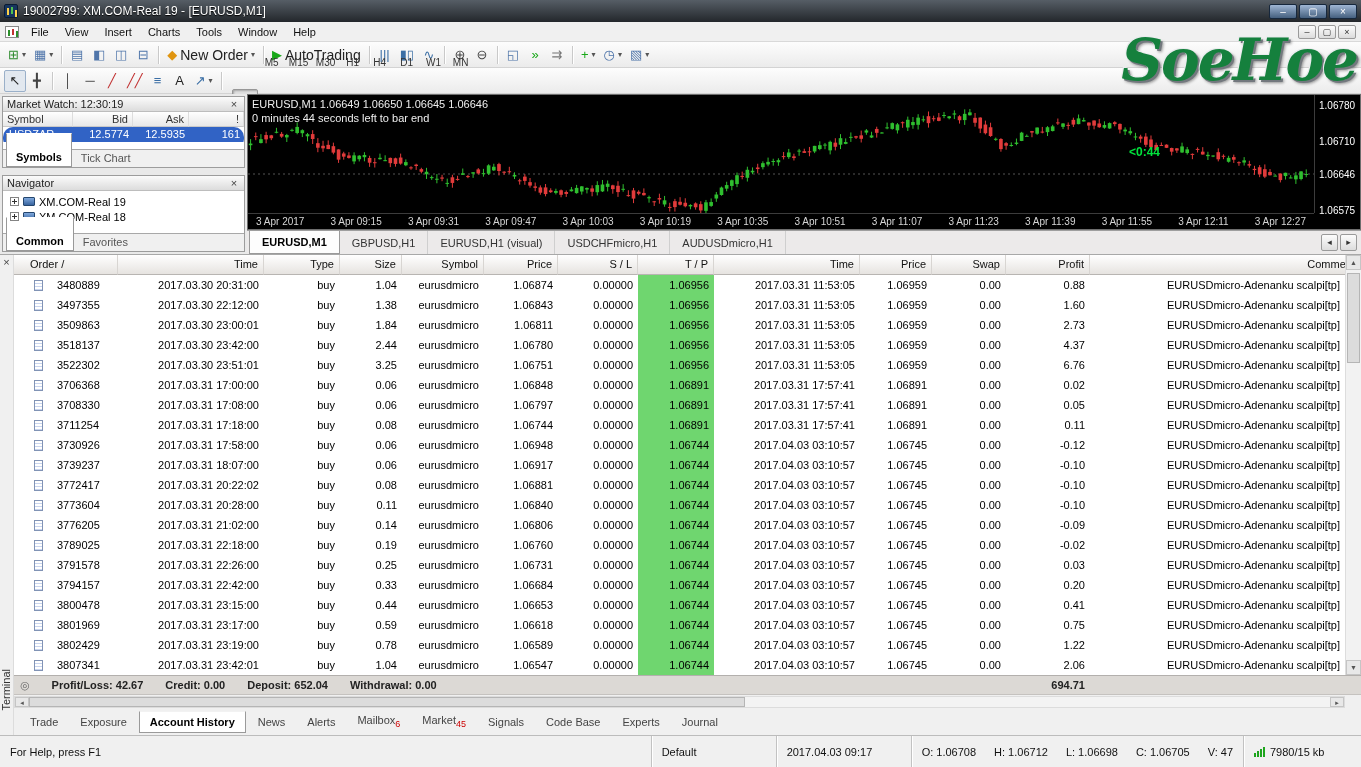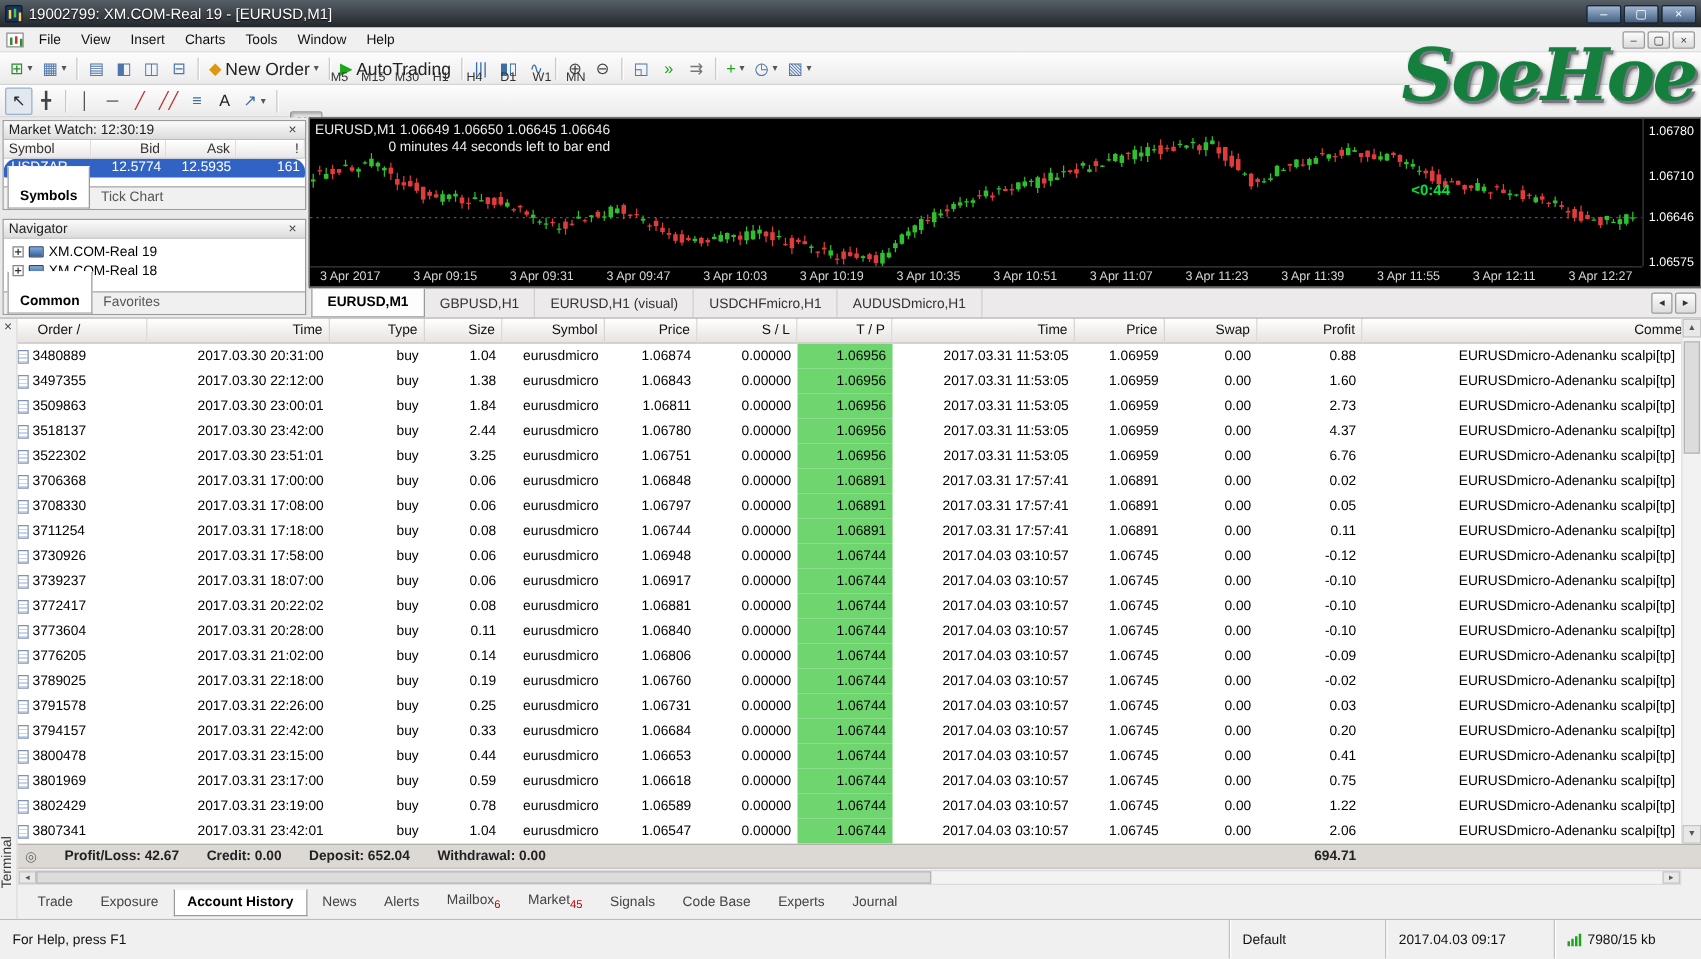--- a/index.html
+++ b/index.html
@@ -64,42 +64,42 @@
 
   
   .chart-col { flex:1; display:flex; flex-direction:column; min-width:0; }
   .chart-box { flex:1; position:relative; background:#000; border:1px solid #6e6e6e; overflow:hidden; }
   .plot { position:absolute; left:0; top:0; right:46px; bottom:16px; }
   .plot svg { display:block; }
   .price-axis { position:absolute; top:0; right:0; bottom:16px; width:46px; border-left:1px solid #3c3c3c; background:#000; }
   .price-label { position:absolute; left:4px; color:#fff; font-size:10px; white-space:nowrap; }
   .time-axis { position:absolute; left:0; right:46px; bottom:0; height:16px; border-top:1px solid #3c3c3c; display:flex; justify-content:space-between; align-items:center; padding:0 8px; }
   .time-label { color:#d5d5d5; font-size:10px; white-space:nowrap; }
-  .chart-info { position:absolute; top:2px; left:4px; color:#eee; font-size:11px; line-height:14px;text-align:right; }
+  .chart-info { position:absolute; top:2px; left:4px; color:#eee; font-size:11px; line-height:14px; }
   .countdown { position:absolute; top:50px; right:200px; color:#00e33c; font-size:12px; font-weight:bold; }
   .chart-tabs { height:24px; flex:none; background:#eceaea; border-top:1px solid #9e9e9e; display:flex; align-items:stretch; padding-left:2px; }
   .ctab { display:flex; align-items:center; padding:0 12px; color:#333; border-right:1px solid #cfcfcf; }
   .ctab.active { background:#fdfdfd; border:1px solid #9a9a9a; border-top:none; font-weight:bold; color:#000; }
   .ctab-scroll { margin-left:auto; display:flex; align-items:center; gap:2px; padding:0 4px; }
   .cscroll-btn { width:17px; height:17px; background:linear-gradient(#fcfcfc,#ddd); border:1px solid #9a9a9a; border-radius:2px; text-align:center; line-height:15px; font-size:9px; color:#333; }
 
   
   .terminal { flex:1; position:relative; background:#f0f0f0; border-top:1px solid #a8a8a8; min-height:0; }
   .t-strip { position:absolute; left:0; top:0; bottom:0; width:14px; background:#f0f0f0; border-right:1px solid #dcdcdc; }
   .t-close { text-align:center; color:#444; font-size:11px; line-height:14px; }
   .t-label { position:absolute; bottom:24px; left:0; width:14px; writing-mode:vertical-rl; transform:rotate(180deg); color:#333; font-size:11px; text-align:left; }
   .t-content { margin-left:14px; height:100%; display:flex; flex-direction:column; }
   .t-header, .t-row, .t-grid { display:grid; grid-template-columns:104px 146px 76px 62px 82px 74px 80px 76px 146px 72px 74px 84px 1fr; }
   .t-header { flex:none; }
   .th { height:20px; line-height:19px; background:linear-gradient(#fff,#e6e3e0); border-right:1px solid #d8d5d2; border-bottom:1px solid #b8b5b2; padding-right:5px; text-align:right; color:#111; white-space:nowrap; }
   .th.first { text-align:left; padding-left:16px; }
   .t-rows { height:400px; flex:none; background:#fff; margin-right:16px; overflow:hidden; }
   .t-row { height:20px; }
   .t-cell { line-height:20px; text-align:right; padding-right:5px; white-space:nowrap; overflow:hidden; }
-  .t-cell.left { display:flex; align-items:center; gap:3px; text-align:left; padding-left:0; }
+  .t-cell.left { display:flex; align-items:center; gap:14px; text-align:left; padding-left:20px; }
   .t-cell.tp { background:#6fd66f; }
   .doc-icon { width:9px; height:11px; background:repeating-linear-gradient(to bottom,#ffffff 0 2px,#c8d4ee 2px 3px); border:1px solid #8193b5; flex:none; }
   .t-summary { height:20px; flex:none; background:#dcd9d5; border-top:1px solid #b3b0ad; border-bottom:1px solid #c5c2bf; position:relative; display:flex; align-items:center; gap:22px; padding-left:6px; font-weight:bold; color:#222; }
   .sum-icon { color:#666; font-weight:normal; }
   .sum-total { position:absolute; left:992px; width:84px; text-align:right; padding-right:5px; }
   .t-hscroll { height:12px; flex:none; margin:1px 16px 0 0; background:#f3f3f3; border:1px solid #dcdcdc; display:flex; align-items:stretch; }
   .hs-btn { width:14px; background:#e8e8e8; border:1px solid #c5c5c5; font-size:7px; line-height:9px; text-align:center; color:#555; }
   .hs-track { flex:1; position:relative; }
   .hs-thumb { position:absolute; left:0; top:0; bottom:0; width:55%; background:#dcdcdc; border:1px solid #b5b5b5; }
   .t-tabs { flex:1; display:flex; align-items:center; padding-left:6px; gap:2px; }
@@ -1210,20 +1210,27 @@
       <div class="vs-btn">▲</div>
       <div class="vs-thumb"></div>
       <div class="vs-btn down">▼</div>
     </div>
   </div>
 
   <div class="statusbar">
     <div class="seg help">For Help, press F1</div>
     <div class="seg profile">Default</div>
     <div class="seg time">2017.04.03 09:17</div>
+    <div class="seg quote" id="status-quote">
+        <span>O: 1.06708</span>
+        <span>H: 1.06712</span>
+        <span>L: 1.06698</span>
+        <span>C: 1.06705</span>
+        <span>V: 47</span>
+      </div>
     <div class="seg conn">
       <span class="signal-bars">
           <i style="height:4px"></i>
           <i style="height:6px"></i>
           <i style="height:8px"></i>
           <i style="height:10px"></i>
         </span>
       <span>7980/15 kb</span>
     </div>
   </div>

